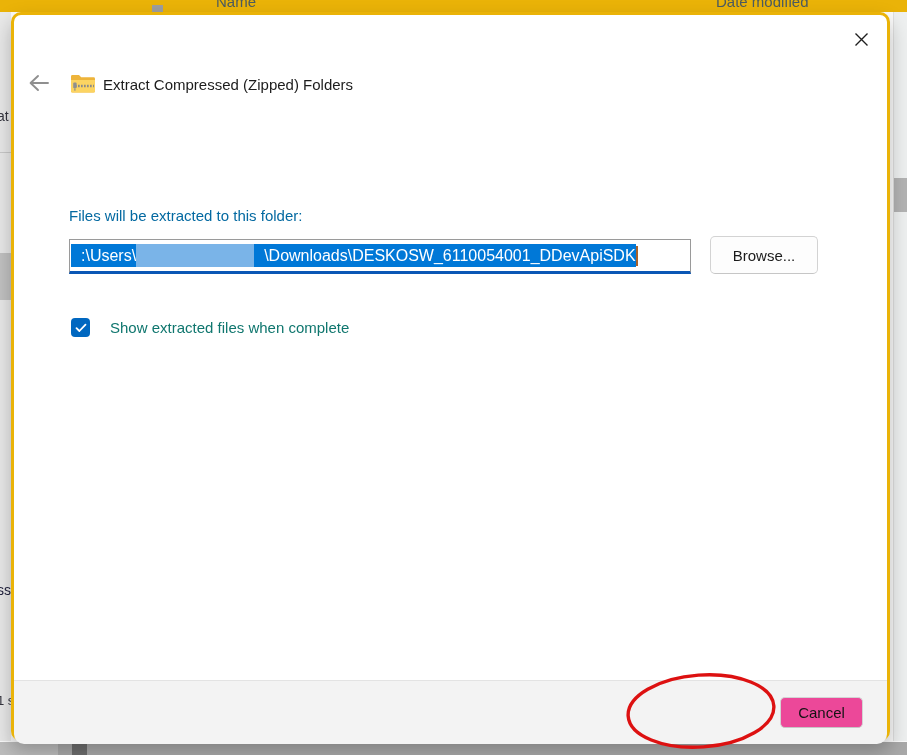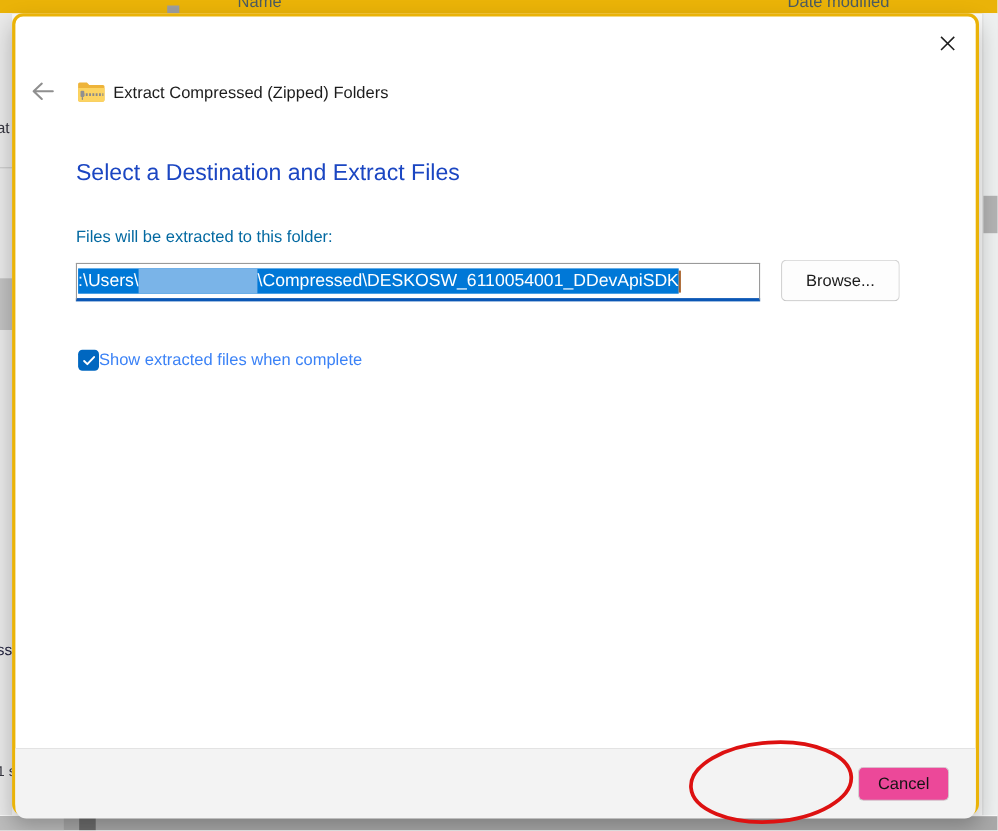--- a/index.html
+++ b/index.html
@@ -33,37 +33,37 @@
   .hdr-zip{position:absolute;left:56px;top:58px;width:26px;height:21px;}
   .hdr-title{position:absolute;left:89px;top:61px;font-size:15px;color:#1c1c1c;white-space:nowrap;}
   .heading{position:absolute;left:55px;top:131px;font-size:21px;color:#1b46c2;white-space:nowrap;}
   .path-label{position:absolute;left:55px;top:192px;font-size:15px;color:#0369a1;white-space:nowrap;}
   .path-input{
     position:absolute;left:55px;top:224px;width:622px;height:35px;box-sizing:border-box;
     background:#fff;border:1px solid #9a9a9a;border-bottom:3px solid #0b57b5;
     display:flex;align-items:center;overflow:hidden;padding-left:1px;cursor:text;
   }
   .sel{display:inline-flex;align-items:center;background:#0078d7;color:#fff;font-size:16px;height:23px;white-space:nowrap;}
-  .sel span{white-space:pre;}
+  .sel span{white-space:pre;padding-left:10px;}
   .mosaic{
     display:inline-block;width:108px;height:23px;
     background-color:#7ab4e8;
     background-image:
       repeating-linear-gradient(90deg,#93c5f0 0 8px,#6cadе4 8px 10px,#6cade4 10px 16px,#aad3f5 16px 24px,#7ab7e9 24px 32px),
       repeating-linear-gradient(0deg,rgba(255,255,255,.30) 0 7px,rgba(10,70,140,.12) 7px 14px);
   }
   .caret{display:inline-block;width:2px;height:20px;background:#a9622b;}
   .browse-btn{
     position:absolute;left:696px;top:221px;width:108px;height:38px;box-sizing:border-box;
     background:#fdfdfd;border:1px solid #d3d3d3;border-bottom-color:#c6c6c6;border-radius:5px;
     font-family:inherit;font-size:15px;color:#1b1b1b;cursor:pointer;
   }
   .check-row{position:absolute;left:57px;top:303px;display:flex;align-items:center;}
   .checkbox{width:19px;height:19px;border-radius:4px;background:#0067c0;display:flex;align-items:center;justify-content:center;cursor:pointer;flex:none;}
-  .check-label{margin-left:0;font-size:15px;color:#3b82f6;white-space:nowrap;}
+  .check-label{margin-left:20px;font-size:15px;color:#0f766e;white-space:nowrap;}
   .footer{
     position:absolute;left:0;top:665px;width:100%;height:64px;box-sizing:border-box;
     background:#f3f3f3;border-top:1px solid #e3e3e3;border-radius:0 0 10px 10px;
   }
   .btn{
     position:absolute;top:16px;height:31px;box-sizing:border-box;border-radius:5px;
     font-family:inherit;font-size:15px;color:#141414;cursor:pointer;
   }
   .extract-btn{left:642px;width:110px;background:#fff;border:1.5px solid #2f6ed2;}
   .cancel-btn{left:766px;width:83px;background:#ec4899;border:1px solid #d3d3d3;border-bottom-color:#c6c6c6;}
@@ -120,29 +120,28 @@
         <path d="M1 3.4 a1.4 1.4 0 0 1 1.4-1.4 H9 l2.2 2.3 H23.6 A1.4 1.4 0 0 1 25 5.7 V18 a1.6 1.6 0 0 1-1.6 1.6 H2.6 A1.6 1.6 0 0 1 1 18 Z" fill="#eeb43a"></path>
         <path d="M1 7 H25 V18 a1.6 1.6 0 0 1-1.6 1.6 H2.6 A1.6 1.6 0 0 1 1 18 Z" fill="#fcd462"></path>
         <line x1="5" y1="13" x2="24" y2="13" stroke="#8b8b8b" stroke-width="2.4" stroke-dasharray="1.7 1.3"></line>
         <rect x="3.2" y="9.6" width="3.4" height="5.6" rx="0.9" fill="#909090"></rect>
         <rect x="4.3" y="15.2" width="1.2" height="2.6" rx="0.6" fill="#8b8b8b"></rect>
       </svg>
     </span>
 
     <span class="hdr-title">Extract Compressed (Zipped) Folders</span>
 
-    <div class="heading">Select a Destination and Extract Files</div>
 
     <div class="path-label">Files will be extracted to this folder:</div>
 
     <div class="path-input">
       <span class="sel">
         <span>:\Users\</span>
         <span class="mosaic"></span>
-        <span>\Compressed\DESKOSW_6110054001_DDevApiSDK</span>
+        <span>\Downloads\DESKOSW_6110054001_DDevApiSDK</span>
       </span>
       <span class="caret"></span>
     </div>
 
     <button class="browse-btn">Browse...</button>
 
     <div class="check-row">
       <span class="checkbox">
         <span style="display:flex">
           <svg width="12" height="10" viewBox="0 0 12 10">

